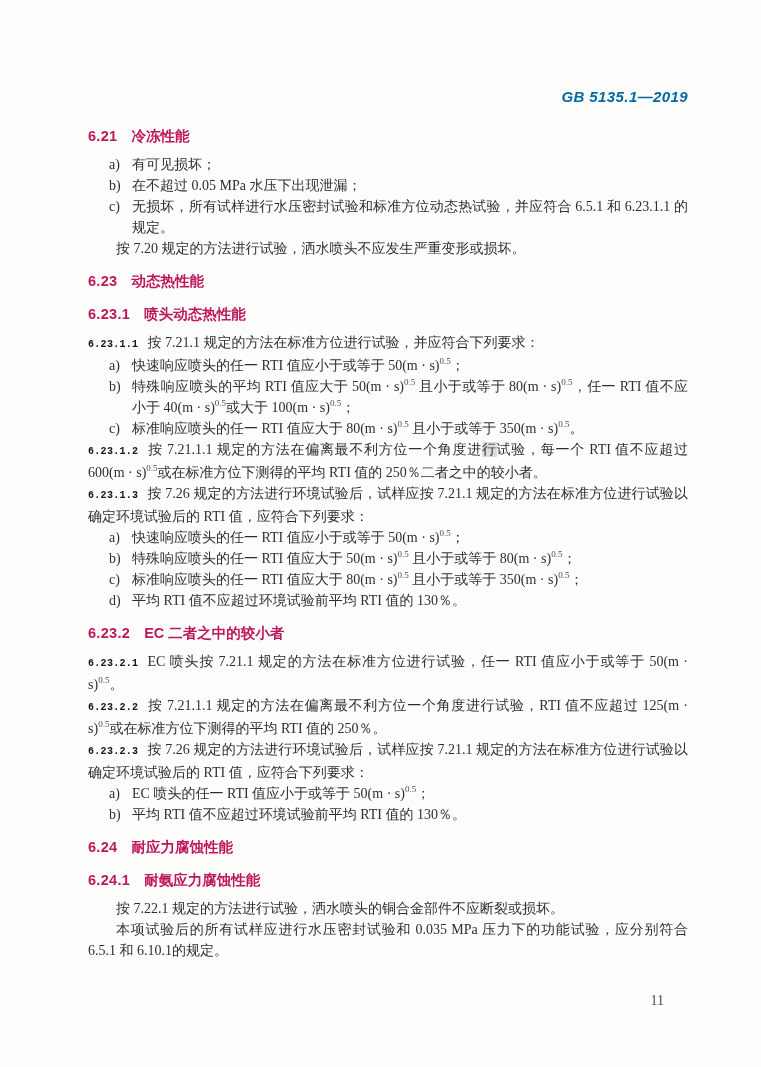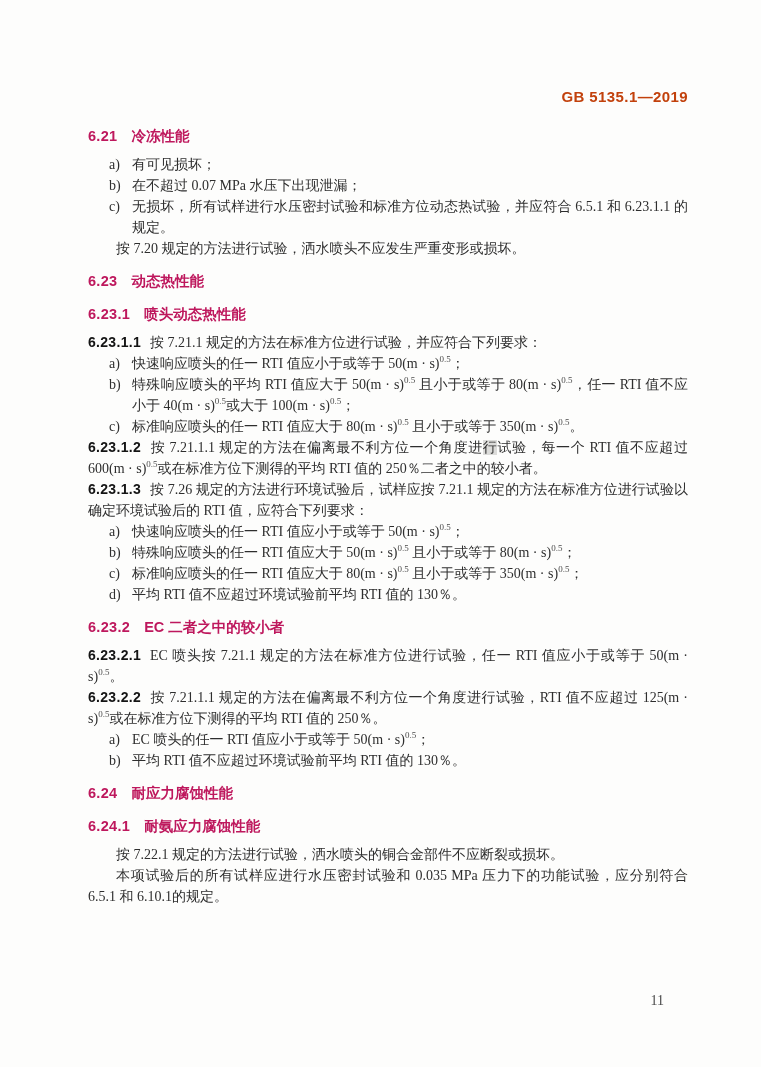--- a/index.html
+++ b/index.html
@@ -16,21 +16,22 @@
 
   .doc-header {
     margin-top: 86px;
     margin-bottom: 19px;
     text-align: right;
     font-family: "Liberation Sans", "DejaVu Sans", sans-serif;
     font-weight: bold;
     font-size: 15px;
     line-height: 21px;
     letter-spacing: 0.4px;
-    color: #c2410c;
+    color: #0369a1;
+    font-style: italic;
   }
 
   .heading {
     font-family: "Liberation Sans", "DejaVu Sans", sans-serif;
     font-weight: bold;
     font-size: 14.5px;
     line-height: 21px;
     margin-top: 12px;
     margin-bottom: 7px;
     color: #be185d;
@@ -39,23 +40,23 @@
 
   p.para, p.clause, .item {
     font-size: 14px;
     line-height: 21px;
     text-align: justify;
     color: #2e2e2e;
   }
   p.para.indent { text-indent: 2em; }
 
   .cnum {
-    font-family: Liberation Sans, sans-serif;
+    font-family: Liberation Mono, monospace;
     font-weight: bold;
-    font-size: 14px;
+    font-size: 10px;
     color: #141414;
     margin-right: 9px;
     letter-spacing: 0.3px;
   }
 
   .item { position: relative; padding-left: 44px; }
   .item .ilabel { position: absolute; left: 21px; }
 
   sup.sup {
     font-size: 9px;
@@ -77,38 +78,39 @@
 </style>
 </head>
 <body>
 
 <div class="page">
   <main class="content">
     <div class="doc-header">GB 5135.1—2019</div>
     <div>
         <div class="heading"><span class="hnum">6.21</span><span class="htitle">冷冻性能</span></div>
         <div class="item"><span class="ilabel">a)</span><span>有可见损坏；</span></div>
-        <div class="item"><span class="ilabel">b)</span><span>在不超过 0.07 MPa 水压下出现泄漏；</span></div>
+        <div class="item"><span class="ilabel">b)</span><span>在不超过 0.05 MPa 水压下出现泄漏；</span></div>
         <div class="item"><span class="ilabel">c)</span><span>无损坏，所有试样进行水压密封试验和标准方位动态热试验，并应符合 6.5.1 和 6.23.1.1 的规定。</span></div>
         <p class="para indent">按 7.20 规定的方法进行试验，洒水喷头不应发生严重变形或损坏。</p>
         <div class="heading"><span class="hnum">6.23</span><span class="htitle">动态热性能</span></div>
         <div class="heading"><span class="hnum">6.23.1</span><span class="htitle">喷头动态热性能</span></div>
         <p class="clause"><span class="cnum">6.23.1.1</span>按 7.21.1 规定的方法在标准方位进行试验，并应符合下列要求：</p>
         <div class="item"><span class="ilabel">a)</span><span>快速响应喷头的任一 RTI 值应小于或等于 50(m · s)<sup class="sup">0.5</sup>；</span></div>
         <div class="item"><span class="ilabel">b)</span><span>特殊响应喷头的平均 RTI 值应大于 50(m · s)<sup class="sup">0.5</sup> 且小于或等于 80(m · s)<sup class="sup">0.5</sup>，任一 RTI 值不应小于 40(m · s)<sup class="sup">0.5</sup>或大于 100(m · s)<sup class="sup">0.5</sup>；</span></div>
         <div class="item"><span class="ilabel">c)</span><span>标准响应喷头的任一 RTI 值应大于 80(m · s)<sup class="sup">0.5</sup> 且小于或等于 350(m · s)<sup class="sup">0.5</sup>。</span></div>
         <p class="clause"><span class="cnum">6.23.1.2</span>按 7.21.1.1 规定的方法在偏离最不利方位一个角度进<span class="hl">行</span>试验，每一个 RTI 值不应超过 600(m · s)<sup class="sup">0.5</sup>或在标准方位下测得的平均 RTI 值的 250％二者之中的较小者。</p>
         <p class="clause"><span class="cnum">6.23.1.3</span>按 7.26 规定的方法进行环境试验后，试样应按 7.21.1 规定的方法在标准方位进行试验以确定环境试验后的 RTI 值，应符合下列要求：</p>
         <div class="item"><span class="ilabel">a)</span><span>快速响应喷头的任一 RTI 值应小于或等于 50(m · s)<sup class="sup">0.5</sup>；</span></div>
         <div class="item"><span class="ilabel">b)</span><span>特殊响应喷头的任一 RTI 值应大于 50(m · s)<sup class="sup">0.5</sup> 且小于或等于 80(m · s)<sup class="sup">0.5</sup>；</span></div>
         <div class="item"><span class="ilabel">c)</span><span>标准响应喷头的任一 RTI 值应大于 80(m · s)<sup class="sup">0.5</sup> 且小于或等于 350(m · s)<sup class="sup">0.5</sup>；</span></div>
         <div class="item"><span class="ilabel">d)</span><span>平均 RTI 值不应超过环境试验前平均 RTI 值的 130％。</span></div>
         <div class="heading"><span class="hnum">6.23.2</span><span class="htitle">EC 二者之中的较小者</span></div>
         <p class="clause"><span class="cnum">6.23.2.1</span>EC 喷头按 7.21.1 规定的方法在标准方位进行试验，任一 RTI 值应小于或等于 50(m · s)<sup class="sup">0.5</sup>。</p>
         <p class="clause"><span class="cnum">6.23.2.2</span>按 7.21.1.1 规定的方法在偏离最不利方位一个角度进行试验，RTI 值不应超过 125(m · s)<sup class="sup">0.5</sup>或在标准方位下测得的平均 RTI 值的 250％。</p>
+        <p class="clause"><span class="cnum">6.23.2.3</span>按 7.26 规定的方法进行环境试验后，试样应按 7.21.1 规定的方法在标准方位进行试验以确定环境试验后的 RTI 值，应符合下列要求：</p>
         <div class="item"><span class="ilabel">a)</span><span>EC 喷头的任一 RTI 值应小于或等于 50(m · s)<sup class="sup">0.5</sup>；</span></div>
         <div class="item"><span class="ilabel">b)</span><span>平均 RTI 值不应超过环境试验前平均 RTI 值的 130％。</span></div>
         <div class="heading"><span class="hnum">6.24</span><span class="htitle">耐应力腐蚀性能</span></div>
         <div class="heading"><span class="hnum">6.24.1</span><span class="htitle">耐氨应力腐蚀性能</span></div>
         <p class="para indent">按 7.22.1 规定的方法进行试验，洒水喷头的铜合金部件不应断裂或损坏。</p>
         <p class="para indent">本项试验后的所有试样应进行水压密封试验和 0.035 MPa 压力下的功能试验，应分别符合 6.5.1 和 6.10.1的规定。</p>
       </div>
   </main>
   <div class="page-number">11</div>
 </div>

